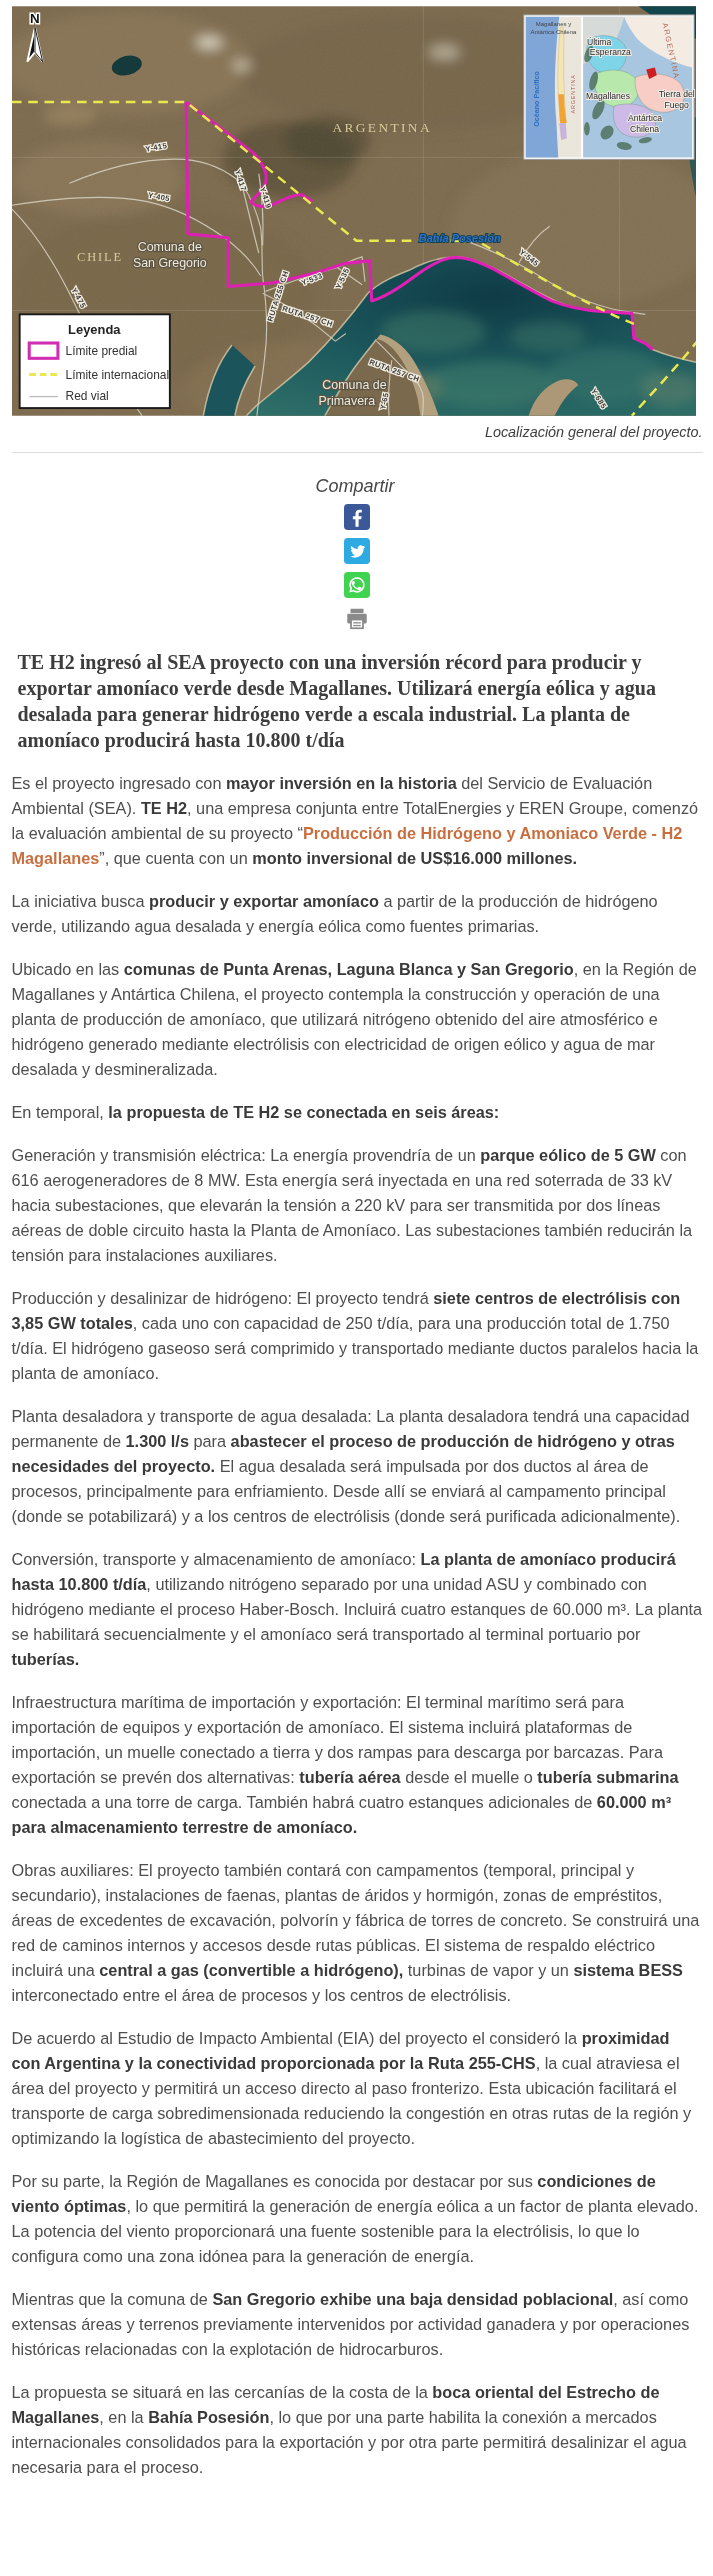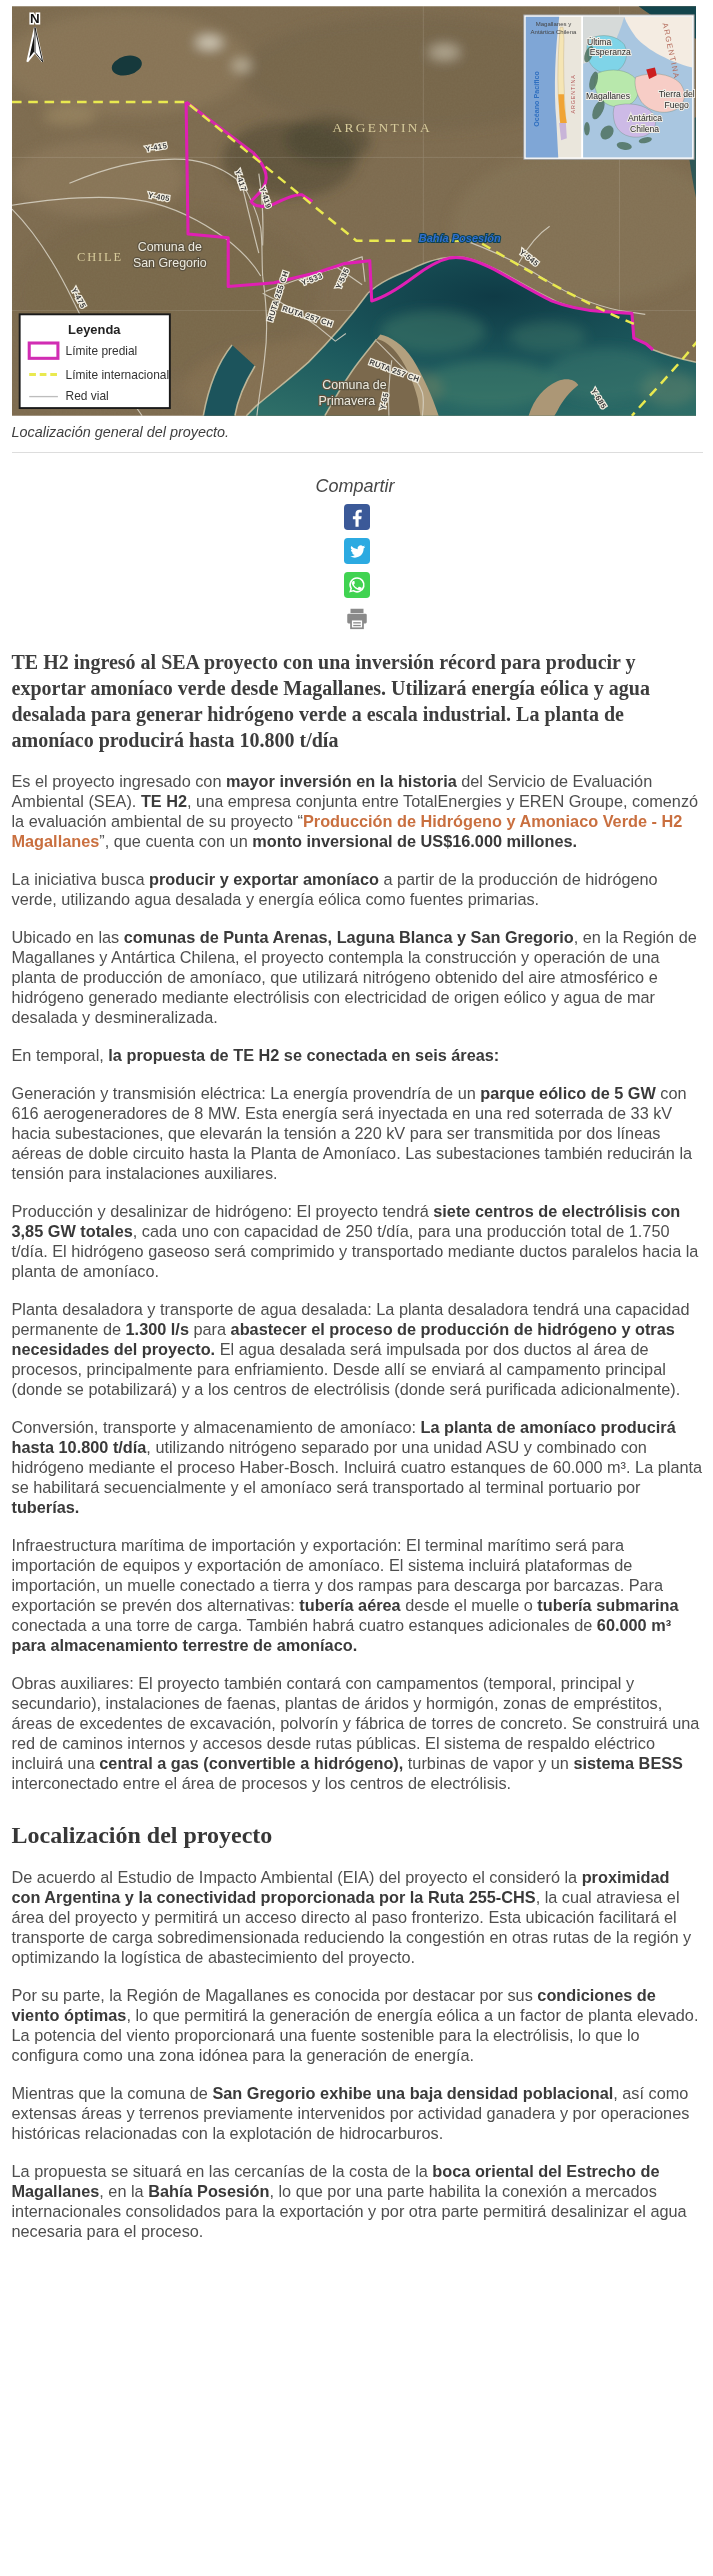--- a/index.html
+++ b/index.html
@@ -3,29 +3,29 @@
 <meta charset="utf-8">
 <style>
   html,body{margin:0;padding:0;background:#fff;}
   body{width:714px;font-family:"Liberation Sans",sans-serif;color:#4e4e4e;}
   .container{padding:5.7px 11.5px 25px 11.5px;}
   h1{font-family:"Liberation Serif",serif;font-weight:700;color:#3d3d3d;
      font-size:28px;line-height:1.28;margin:0 0 17px 0;letter-spacing:-0.3px;}
   figure{margin:0;}
   .map-wrap{width:684px;}
   .map-wrap svg{display:block;}
-  figcaption{font-style:italic;font-size:14.4px;color:#3f3f3f;margin:8.6px 0 0 0;}
+  figcaption{font-style:italic;font-size:14.4px;color:#3f3f3f;margin:8.6px 0 0 0;text-align:right;}
   .divider{border:none;border-top:1px solid #ddd;margin:11.5px 0 0 0;width:691px;}
   .share-row{display:flex;align-items:center;gap:7.7px;margin-top:23px;flex-direction:column;}
   .share-label{font-style:italic;font-size:18px;color:#474747;margin-right:3.8px;}
   .share-btn{width:26px;height:26px;border-radius:3.8px;display:inline-flex;
      align-items:center;justify-content:center;cursor:pointer;border:none;padding:0;background:transparent;}
   .lede{font-family:"Liberation Serif",serif;font-weight:700;font-size:20px;
-     line-height:1.3;color:#3d3d3d;margin:17px 0 0 0;}
-  .article p{font-size:16.3px;line-height:20px;margin:18px 0 0 0;color:#4e4e4e;}
+     line-height:1.3;color:#3d3d3d;margin:17px 0 0 6px;}
+  .article p{font-size:16.3px;line-height:25px;margin:18px 0 0 0;color:#4e4e4e;}
   .article strong{color:#3a3a3a;}
   .article a{color:#c96f3f;font-weight:700;text-decoration:none;}
   .article h2{font-family:"Liberation Serif",serif;font-weight:700;font-size:24px;
      color:#373737;margin:29px 0 0 0;}
   .maptext{font-family:"Liberation Sans",sans-serif;}
 </style>
 </head>
 <body>
 
 <div class="container">
@@ -289,21 +289,20 @@
       <p><span>Es el proyecto ingresado con </span><strong>mayor inversión en la historia</strong><span> del Servicio de Evaluación Ambiental (SEA). </span><strong>TE H2</strong><span>, una empresa conjunta entre TotalEnergies y EREN Groupe, comenzó la evaluación ambiental de su proyecto “</span><a href="#">Producción de Hidrógeno y Amoniaco Verde - H2 Magallanes</a><span>”, que cuenta con un </span><strong>monto inversional de US$16.000 millones.</strong></p>
       <p><span>La iniciativa busca </span><strong>producir y exportar amoníaco</strong><span> a partir de la producción de hidrógeno verde, utilizando agua desalada y energía eólica como fuentes primarias.</span></p>
       <p><span>Ubicado en las </span><strong>comunas de Punta Arenas, Laguna Blanca y San Gregorio</strong><span>, en la Región de Magallanes y Antártica Chilena, el proyecto contempla la construcción y operación de una planta de producción de amoníaco, que utilizará nitrógeno obtenido del aire atmosférico e hidrógeno generado mediante electrólisis con electricidad de origen eólico y agua de mar desalada y desmineralizada.</span></p>
       <p><span>En temporal, </span><strong>la propuesta de TE H2 se conectada en seis áreas:</strong></p>
       <p><span>Generación y transmisión eléctrica: La energía provendría de un </span><strong>parque eólico de 5 GW</strong><span> con 616 aerogeneradores de 8 MW. Esta energía será inyectada en una red soterrada de 33 kV hacia subestaciones, que elevarán la tensión a 220 kV para ser transmitida por dos líneas aéreas de doble circuito hasta la Planta de Amoníaco. Las subestaciones también reducirán la tensión para instalaciones auxiliares.</span></p>
       <p><span>Producción y desalinizar de hidrógeno: El proyecto tendrá </span><strong>siete centros de electrólisis con 3,85 GW totales</strong><span>, cada uno con capacidad de 250 t/día, para una producción total de 1.750 t/día. El hidrógeno gaseoso será comprimido y transportado mediante ductos paralelos hacia la planta de amoníaco.</span></p>
       <p><span>Planta desaladora y transporte de agua desalada: La planta desaladora tendrá una capacidad permanente de </span><strong>1.300 l/s</strong><span> para </span><strong>abastecer el proceso de producción de hidrógeno y otras necesidades del proyecto.</strong><span> El agua desalada será impulsada por dos ductos al área de procesos, principalmente para enfriamiento. Desde allí se enviará al campamento principal (donde se potabilizará) y a los centros de electrólisis (donde será purificada adicionalmente).</span></p>
       <p><span>Conversión, transporte y almacenamiento de amoníaco: </span><strong>La planta de amoníaco producirá hasta 10.800 t/día</strong><span>, utilizando nitrógeno separado por una unidad ASU y combinado con hidrógeno mediante el proceso Haber-Bosch. Incluirá cuatro estanques de 60.000 m³. La planta se habilitará secuencialmente y el amoníaco será transportado al terminal portuario por </span><strong>tuberías.</strong></p>
       <p><span>Infraestructura marítima de importación y exportación: El terminal marítimo será para importación de equipos y exportación de amoníaco. El sistema incluirá plataformas de importación, un muelle conectado a tierra y dos rampas para descarga por barcazas. Para exportación se prevén dos alternativas: </span><strong>tubería aérea</strong><span> desde el muelle o </span><strong>tubería submarina</strong><span> conectada a una torre de carga. También habrá cuatro estanques adicionales de </span><strong>60.000 m³ para almacenamiento terrestre de amoníaco.</strong></p>
       <p><span>Obras auxiliares: El proyecto también contará con campamentos (temporal, principal y secundario), instalaciones de faenas, plantas de áridos y hormigón, zonas de empréstitos, áreas de excedentes de excavación, polvorín y fábrica de torres de concreto. Se construirá una red de caminos internos y accesos desde rutas públicas. El sistema de respaldo eléctrico incluirá una </span><strong>central a gas (convertible a hidrógeno),</strong><span> turbinas de vapor y un </span><strong>sistema BESS</strong><span> interconectado entre el área de procesos y los centros de electrólisis.</span></p>
-      <h2>Localización del proyecto</h2>
       <p><span>De acuerdo al Estudio de Impacto Ambiental (EIA) del proyecto el consideró la </span><strong>proximidad con Argentina y la conectividad proporcionada por la Ruta 255-CHS</strong><span>, la cual atraviesa el área del proyecto y permitirá un acceso directo al paso fronterizo. Esta ubicación facilitará el transporte de carga sobredimensionada reduciendo la congestión en otras rutas de la región y optimizando la logística de abastecimiento del proyecto.</span></p>
       <p><span>Por su parte, la Región de Magallanes es conocida por destacar por sus </span><strong>condiciones de viento óptimas</strong><span>, lo que permitirá la generación de energía eólica a un factor de planta elevado. La potencia del viento proporcionará una fuente sostenible para la electrólisis, lo que lo configura como una zona idónea para la generación de energía.</span></p>
       <p><span>Mientras que la comuna de </span><strong>San Gregorio exhibe una baja densidad poblacional</strong><span>, así como extensas áreas y terrenos previamente intervenidos por actividad ganadera y por operaciones históricas relacionadas con la explotación de hidrocarburos.</span></p>
       <p><span>La propuesta se situará en las cercanías de la costa de la </span><strong>boca oriental del Estrecho de Magallanes</strong><span>, en la </span><strong>Bahía Posesión</strong><span>, lo que por una parte habilita la conexión a mercados internacionales consolidados para la exportación y por otra parte permitirá desalinizar el agua necesaria para el proceso.</span></p>
     </div>
 
 </div>
 
 
 </body></html>

